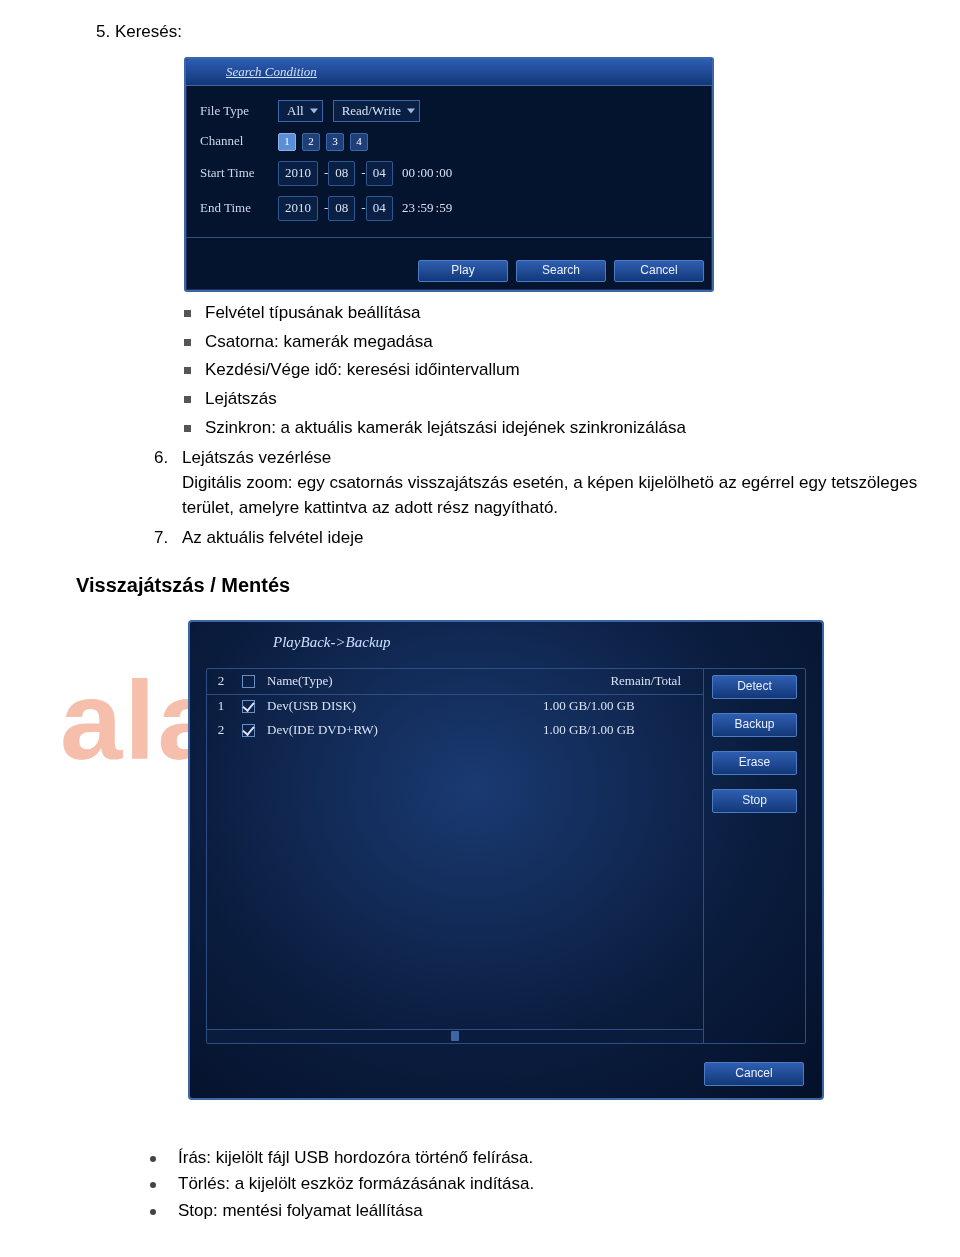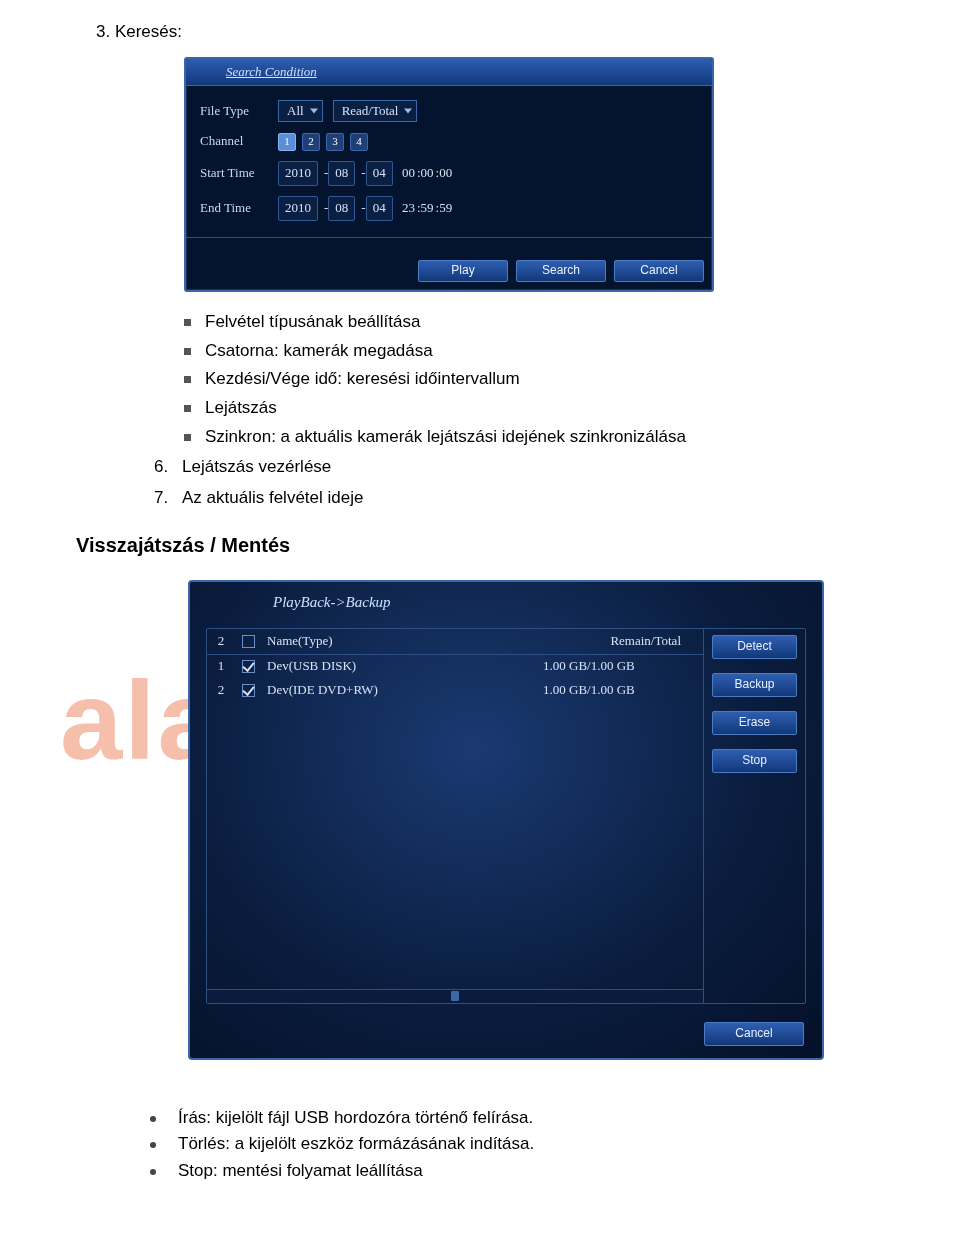--- a/index.html
+++ b/index.html
@@ -75,21 +75,21 @@
   }
   .dvr-btn {
     background: linear-gradient(#2f5eb1, #123879);
     border: 1px solid #4a7cc4;
     color: #e8f0ff; width: 90px; height: 22px;
     display: flex; align-items: center; justify-content: center;
     border-radius: 2px; font-size: 12px; font-family: Arial,sans-serif;
   }
 
   
-  .bullet-list { margin: 18px 0 0 184px; width: 740px; }
+  .bullet-list { margin: 9px 0 0 184px; width: 740px; }
   .bullet-row { display: flex; margin-bottom: 4px; }
   .sq-bullet { width: 7px; height: 7px; background: #555; margin: 9px 14px 0 0; flex-shrink: 0; }
   .bullet-text { flex: 1; }
   .num-row { display: flex; margin: 6px 0 0 0; }
   .num-mark { width: 28px; margin-left: 154px; }
   .num-body { flex: 1; padding-right: 20px; }
   .num-sub { margin-left: 182px; padding-right: 30px; }
 
   
   .section-h2 {
@@ -188,35 +188,35 @@
     width: 6px; height: 6px; border-radius: 50%; background: #444;
     margin: 10px 22px 0 0; flex-shrink: 0;
   }
 </style>
 </head>
 <body>
 <div class="page-wrap">
 
 <div class="watermark">alarm shop</div>
 
-<div class="top-title">3. Keresés:</div>
+<div class="top-title">5. Keresés:</div>
 
 <div class="dvr-panel">
   <div class="dvr-titlebar">
     <span class="dvr-titlebar-text">Search Condition</span>
   </div>
   <div class="dvr-body">
     <div class="dvr-row">
       <span class="dvr-label">File Type</span>
       <span class="dvr-select">
         <span>All</span>
         <span class="chev"></span>
       </span>
       <span class="dvr-select">
-        <span>Read/Total</span>
+        <span>Read/Write</span>
         <span class="chev"></span>
       </span>
     </div>
     <div class="dvr-row">
       <span class="dvr-label">Channel</span>
       <span class="dvr-chbox sel">1</span>
       <span class="dvr-chbox">2</span>
       <span class="dvr-chbox">3</span>
       <span class="dvr-chbox">4</span>
     </div>
@@ -277,20 +277,21 @@
   <div class="bullet-row">
         <span class="sq-bullet"></span>
         <span class="bullet-text">Szinkron: a aktuális kamerák lejátszási idejének szinkronizálása</span>
       </div>
 </div>
 
 <div class="num-row">
   <span class="num-mark">6.</span>
   <span class="num-body">Lejátszás vezérlése</span>
 </div>
+<div class="num-sub">Digitális zoom: egy csatornás visszajátszás esetén, a képen kijelölhetö az egérrel egy tetszöleges terület, amelyre kattintva az adott rész nagyítható.</div>
 
 <div class="num-row">
   <span class="num-mark">7.</span>
   <span class="num-body">Az aktuális felvétel ideje</span>
 </div>
 
 <div class="section-h2">Visszajátszás / Mentés</div>
 
 <div class="dvr-backup">
   <div class="dvr-backup-title">PlayBack-&gt;Backup</div>

